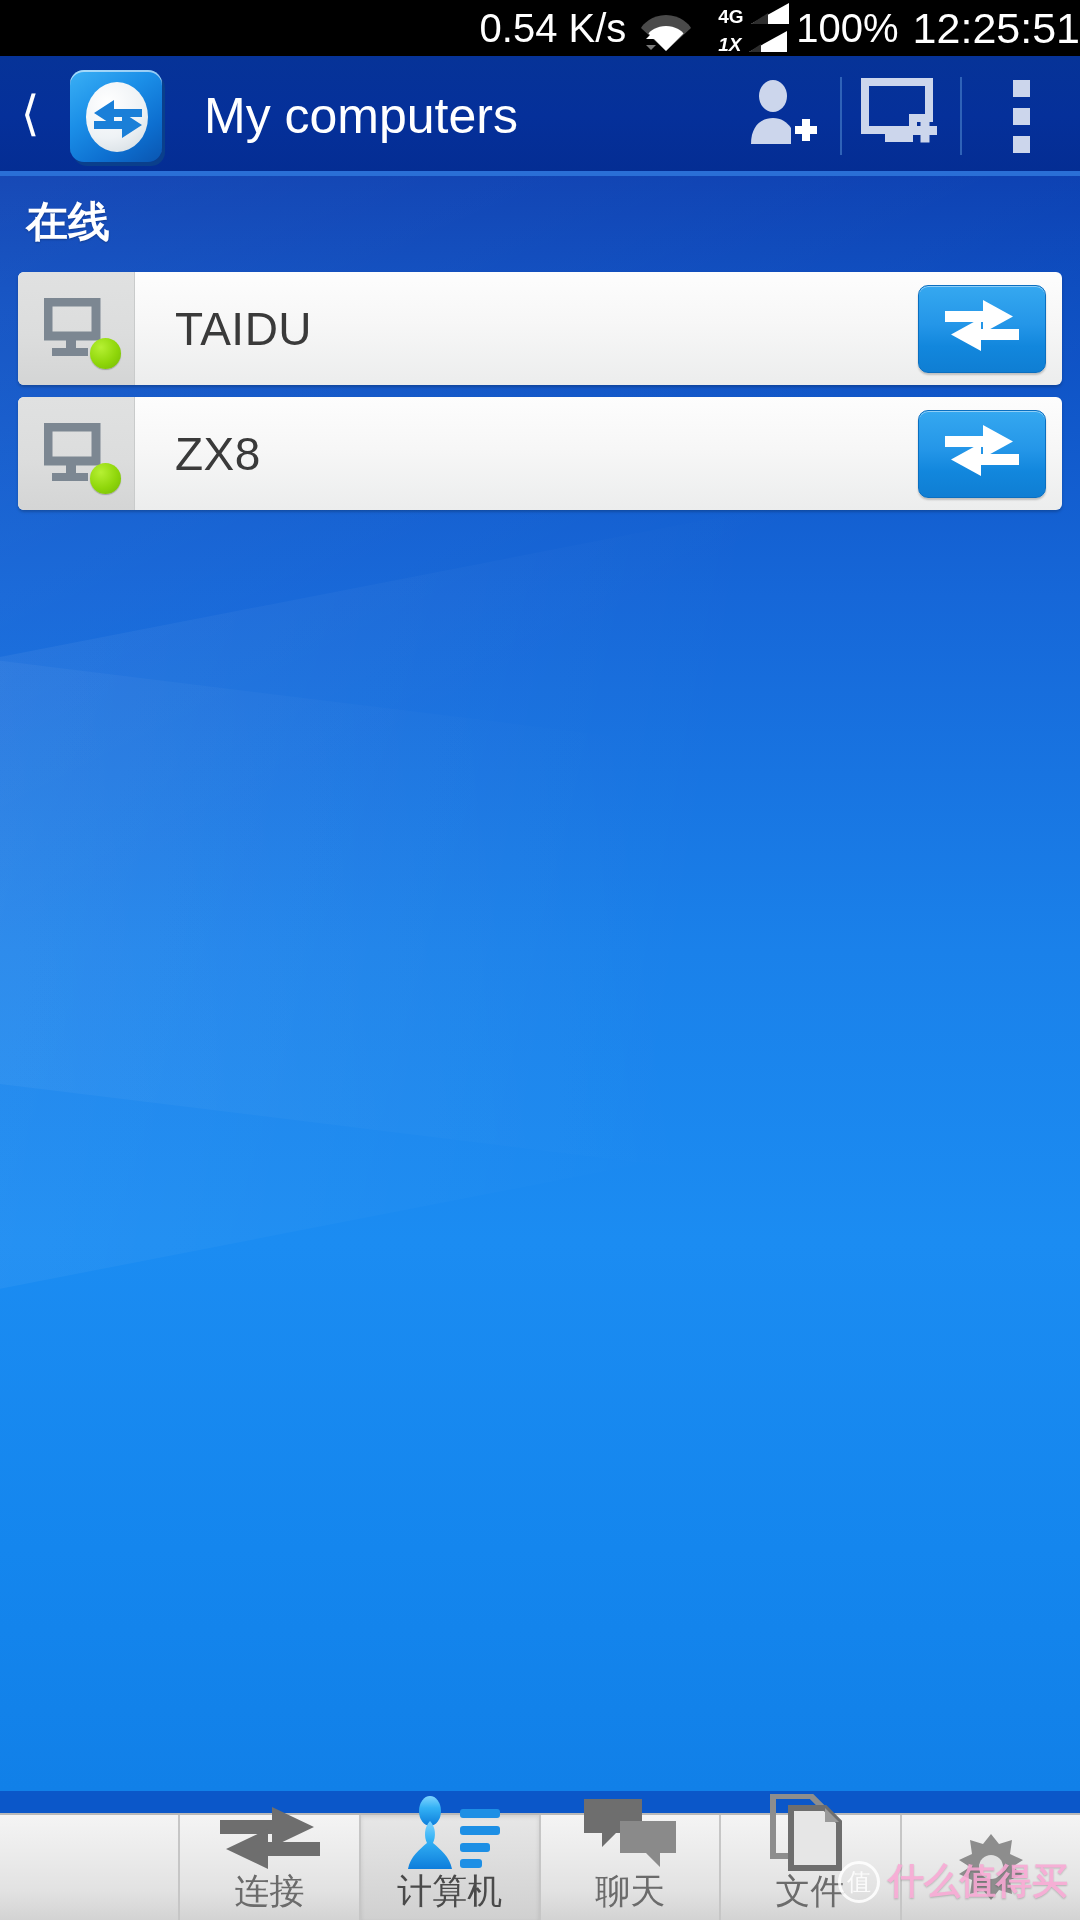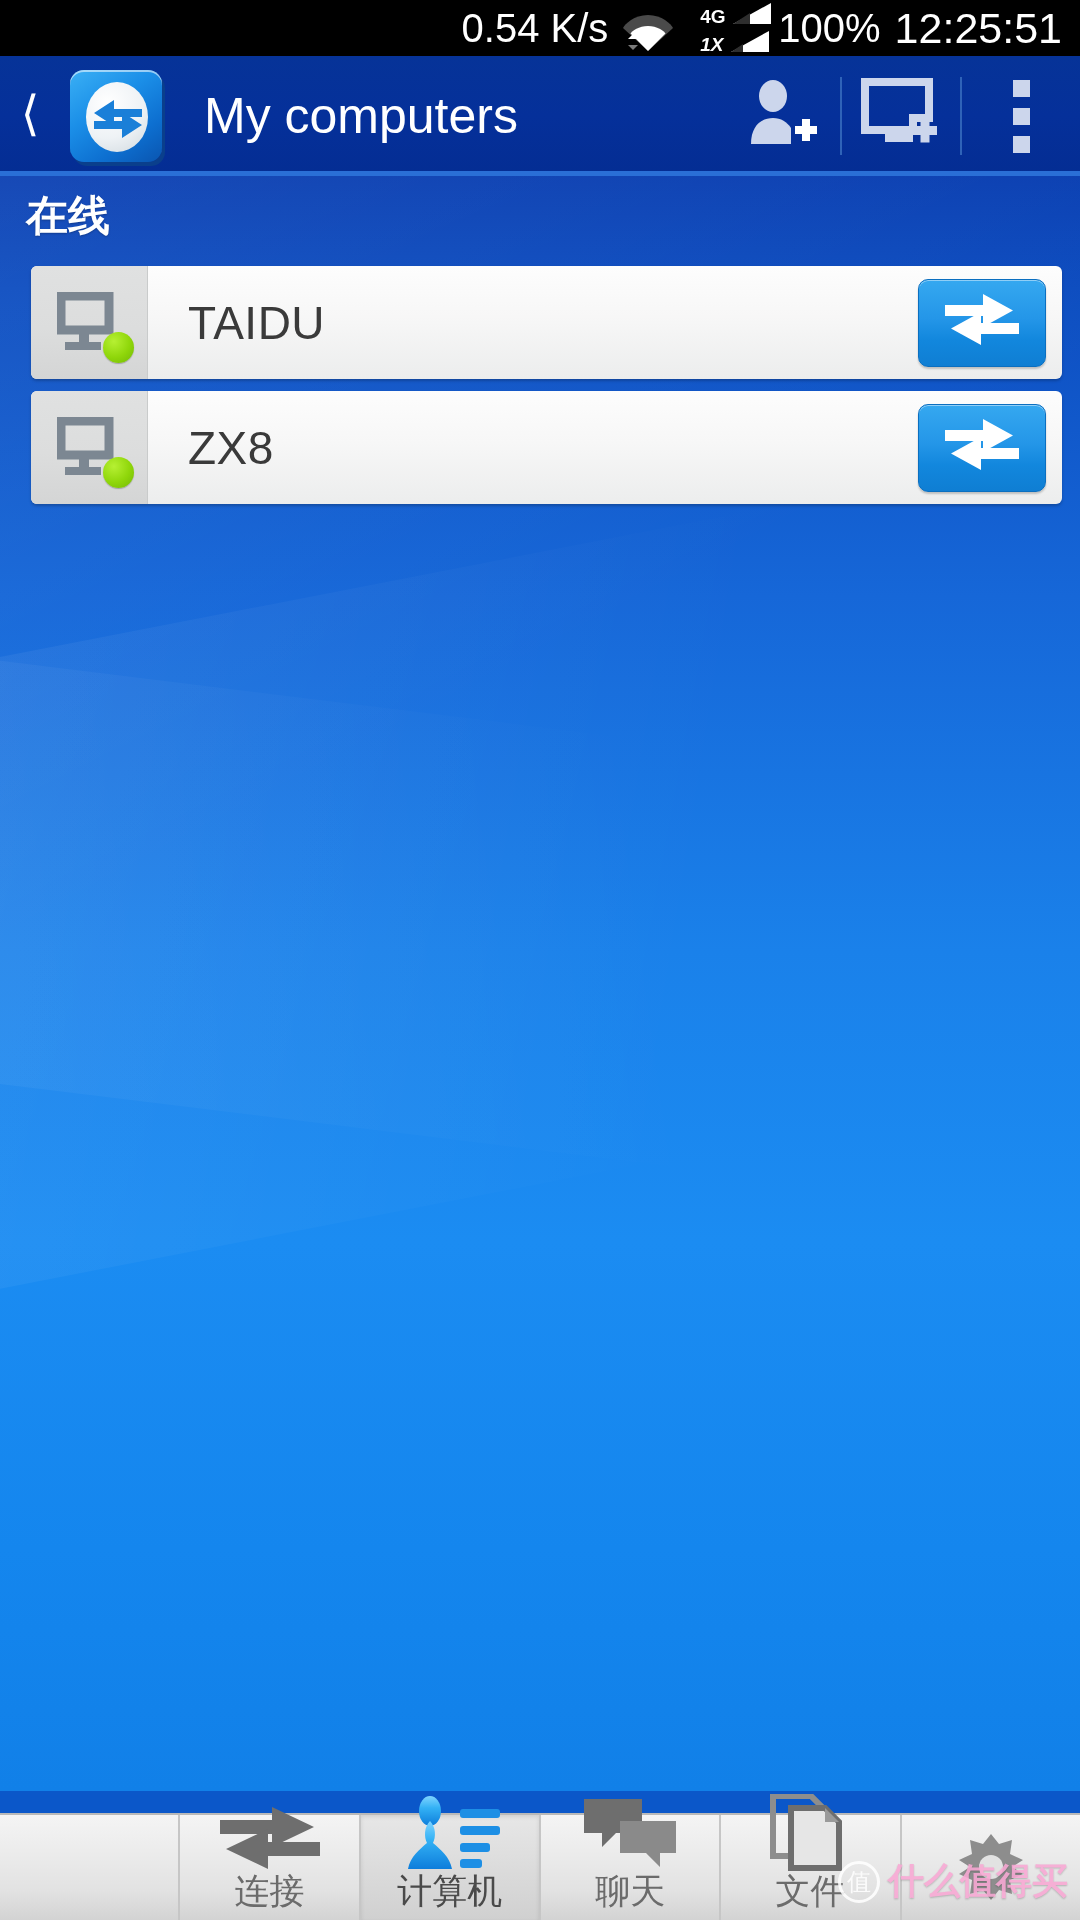--- a/index.html
+++ b/index.html
@@ -6,21 +6,21 @@
   html,body { width:1080px; height:1920px; overflow:hidden; }
   body {
     font-family:"Liberation Sans","DejaVu Sans",sans-serif;
     background:#0b57c9;
   }
 
   
   .statusbar{
     position:absolute; top:0; left:0; width:1080px; height:56px;
     background:#000; display:flex; align-items:center;
-    justify-content:flex-end; padding-right:18px; gap:14px;
+    justify-content:flex-end; padding-right:0; gap:14px;
   }
   .sb-text{ color:#fff; font-size:40px; font-weight:400; letter-spacing:0px;
             font-family:"Liberation Sans",sans-serif; line-height:1; }
   .sb-net{ font-size:40px; }
   .wifi-wrap{ position:relative; width:52px; height:46px; display:block; }
   .wifi-wrap svg{ position:absolute; left:0; top:2px; }
   .sig-wrap{ position:relative; width:76px; height:52px; }
   .sig-row{ position:absolute; left:12px; display:flex; align-items:flex-end; gap:3px; }
   .sig-row.top{ top:0; }
   .sig-row.bot{ bottom:0;font-style:italic; }
@@ -87,32 +87,31 @@
   .content::after{
     content:""; position:absolute; left:-100px; top:560px; width:1400px; height:420px;
     background:linear-gradient(75deg, rgba(255,255,255,0.05) 0%, rgba(255,255,255,0) 55%);
     transform:rotate(7deg);
     pointer-events:none;
   }
 
   .section-title{
     position:relative; z-index:2;
     color:#ffffff; font-size:42px; font-weight:700;
-    padding:12px 0 0 26px;
+    padding:18px 0 0 26px;
     font-family:"DejaVu Sans","Liberation Sans",sans-serif;
     text-shadow:0 1px 2px rgba(0,0,0,.25);
   }
 
   .list{ position:relative; z-index:2; margin-top:22px; padding:0 18px; }
   .row{
     display:flex; align-items:stretch; height:113px; margin-bottom:12px;
     border-radius:6px; overflow:hidden;
     box-shadow:0 2px 3px rgba(0,0,0,.22);
     background:linear-gradient(to bottom,#fdfdfd 0%,#f7f7f7 45%,#eceded 100%);
-    margin-left:13px;
   }
   .row-ico{
     width:117px; flex:0 0 117px;
     background:linear-gradient(to bottom,#e0e1e1 0%,#dcdddd 55%,#d4d5d5 100%);
     border-right:1px solid #c9cbcb;
     position:relative;
   }
   .mon{ position:absolute; left:26px; top:26px; }
   .dot{
     position:absolute; left:72px; top:66px; width:31px; height:31px; border-radius:50%;

